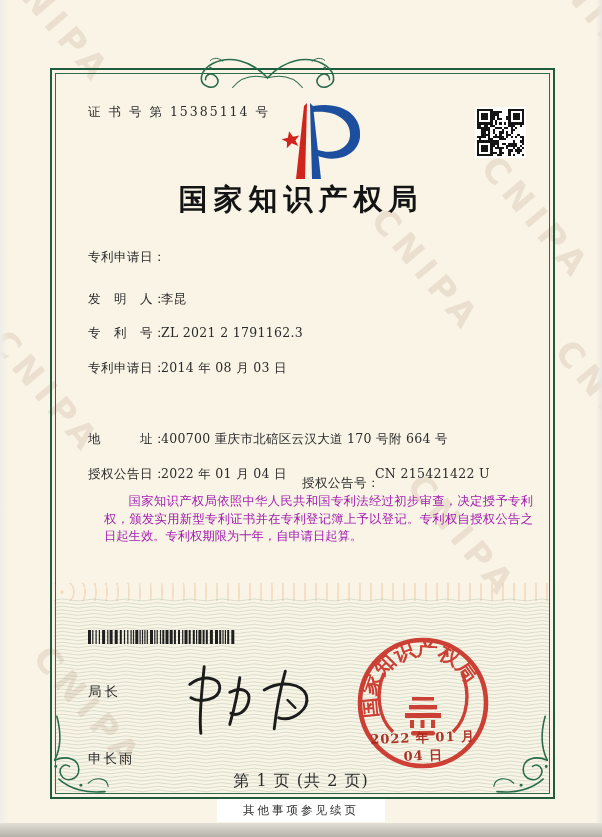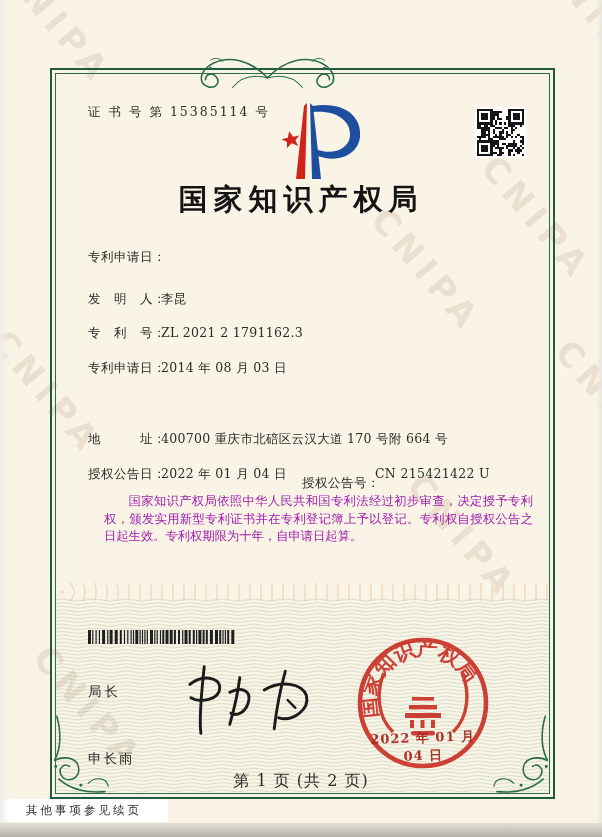--- a/index.html
+++ b/index.html
@@ -48,21 +48,21 @@
   
   #barcode{position:absolute;left:88px;top:630px;width:150px;height:14px;}
   .director-title{position:absolute;left:88px;top:683px;font-size:13.5px;letter-spacing:3px;}
   .director-name{position:absolute;left:88px;top:707px;font-size:13.5px;letter-spacing:2px;margin-top:43px;}
   #signature{position:absolute;left:178px;top:660px;width:148px;height:80px;}
   #seal{position:absolute;left:354px;top:633px;width:138px;height:140px;}
   .seal-date{position:absolute;left:358px;top:729px;width:130px;text-align:center;
     font-size:13px;color:#a8231a;letter-spacing:1px;transform:rotate(-2deg);font-weight:bold;opacity:.92;}
   .page-num{position:absolute;left:0;top:771px;width:602px;text-align:center;font-size:16px;letter-spacing:1px;}
   
-  .foot-note{position:absolute;left:0;top:799px;width:602px;text-align:left;}
+  .foot-note{position:absolute;left:0;top:799px;width:602px;text-align:center;}
   .foot-note span{display:inline-block;background:#ffffff;padding:4px 26px;
     font-size:11.5px;letter-spacing:3px;color:#333;}
   
   #orn-top{position:absolute;left:190px;top:47px;width:155px;height:50px;}
   #orn-bl{position:absolute;left:46px;top:712px;width:74px;height:88px;}
   #orn-br{position:absolute;left:482px;top:712px;width:74px;height:88px;transform:scaleX(-1);}
   svg{display:block;}
 </style>
 </head>
 <body>

